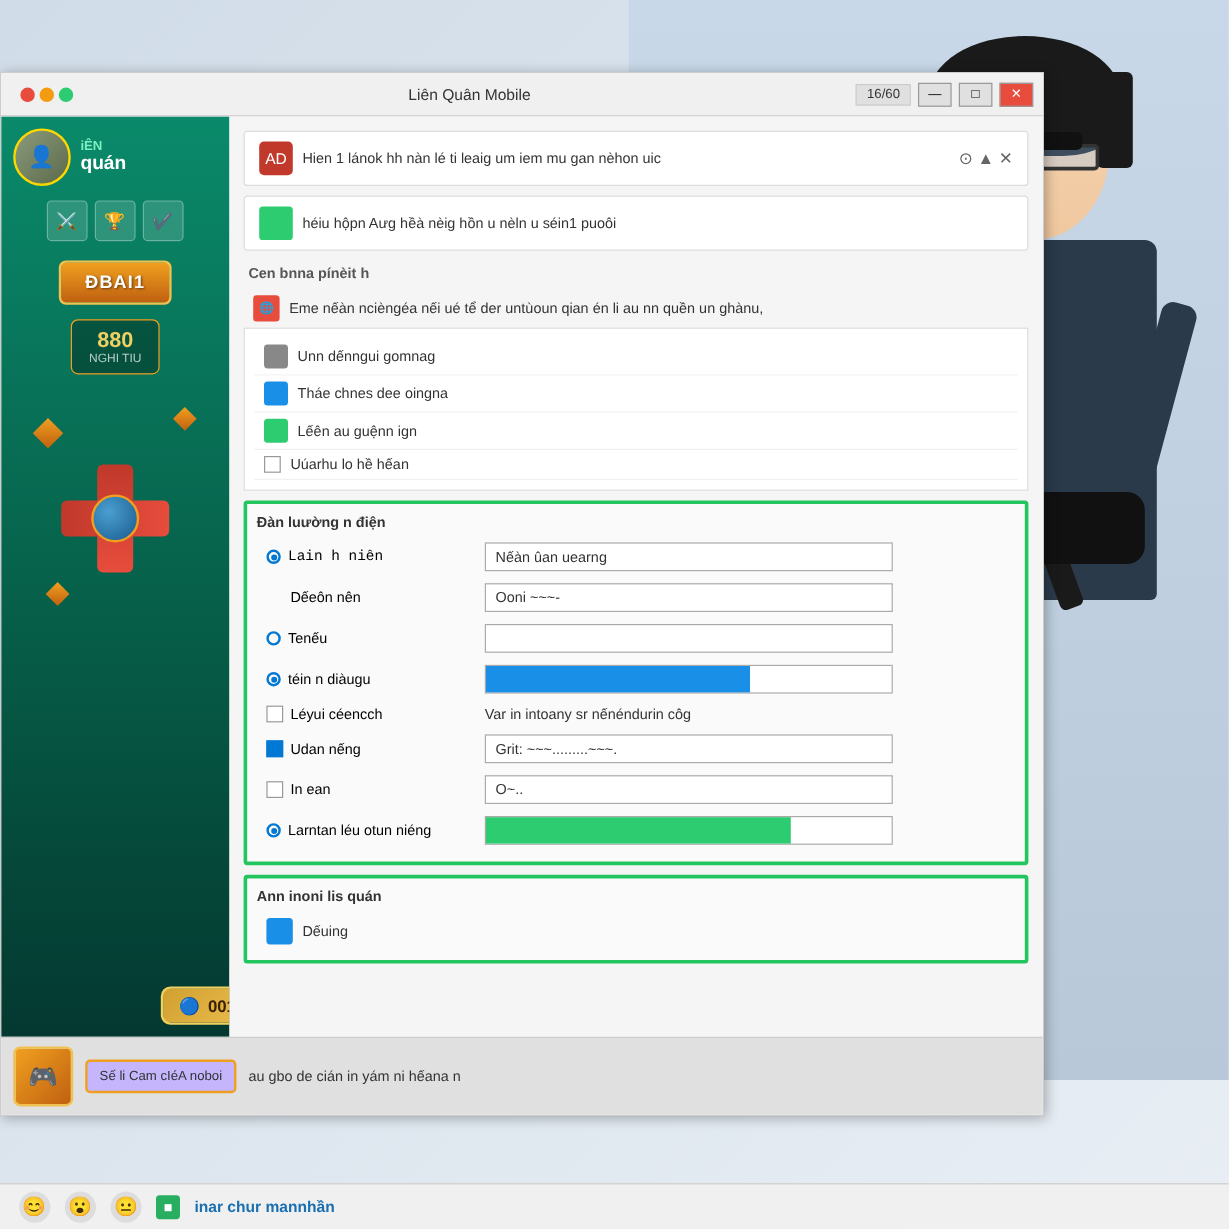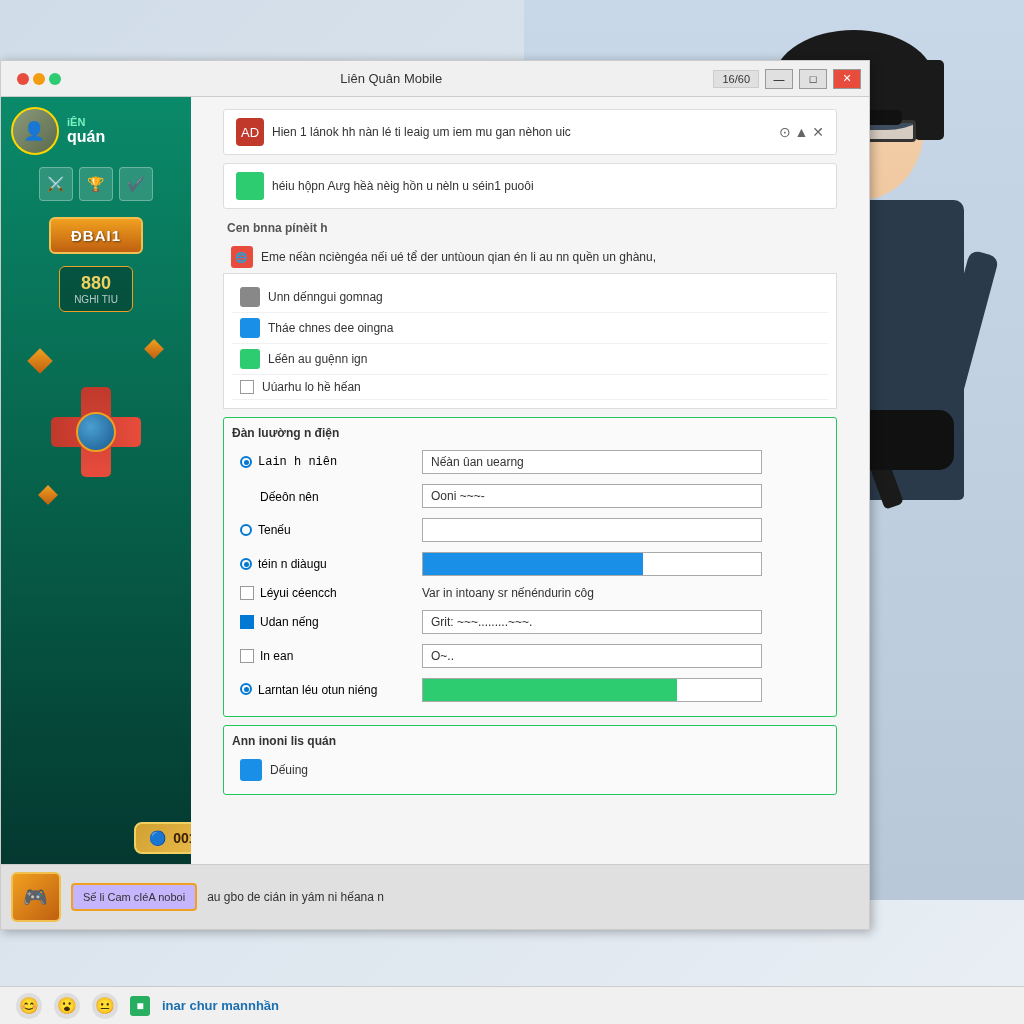--- a/index.html
+++ b/index.html
@@ -177,21 +177,21 @@
       color: #3a2000;
       font-weight: bold;
       border: 2px solid #f0d060;
     }
 
     
     .settings-panel {
       flex: 1;
       background: #f5f5f5;
       overflow-y: auto;
-      padding: 12px 32px;
+      padding: 12px 12px;
     }
 
     
     .notification-bar {
       background: #fff;
       border: 1px solid #ddd;
       border-radius: 3px;
       padding: 8px 12px;
       margin-bottom: 8px;
       display: flex;
@@ -252,21 +252,21 @@
       flex-shrink: 0;
     }
 
     .checkbox-checked {
       background: #0078d4;
       border-color: #0078d4;
     }
 
     .sub-section {
       background: #fafafa;
-      border: 1px solid #22c55e;
+      border: 3px solid #22c55e;
       border-radius: 3px;
       margin: 8px 0;
       padding: 8px;
     }
 
     .sub-section-title {
       font-size: 12px;
       font-weight: bold;
       color: #333;
       margin-bottom: 6px;
@@ -519,21 +519,21 @@
 
         <div class="input-field-row">
           <div style="display:flex;align-items:center;gap:6px;min-width:170px;">
             <div class="checkbox"></div>
             <span style="font-size:12px;">In ean</span>
           </div>
           <input type="text" class="input-value" value="O~.." style="font-size: 12px;">
         </div>
 
         <div class="input-field-row">
-          <div style="display:flex;gap:6px;min-width:170px;">
+          <div style="display:flex;align-items:center;gap:6px;min-width:170px;">
             <div class="radio-dot">
                 <div class="radio-dot-inner"></div>
               </div>
             <span style="font-size:12px;">Larntan léu otun niéng</span>
           </div>
           <div style="min-width:340px;height:24px;border:1px solid #aaa;background:white;position:relative;">
             <div style="position:absolute;left:0;top:0;height:100%;width:75%;background:#2ecc71;"></div>
           </div>
         </div>
       </div>

